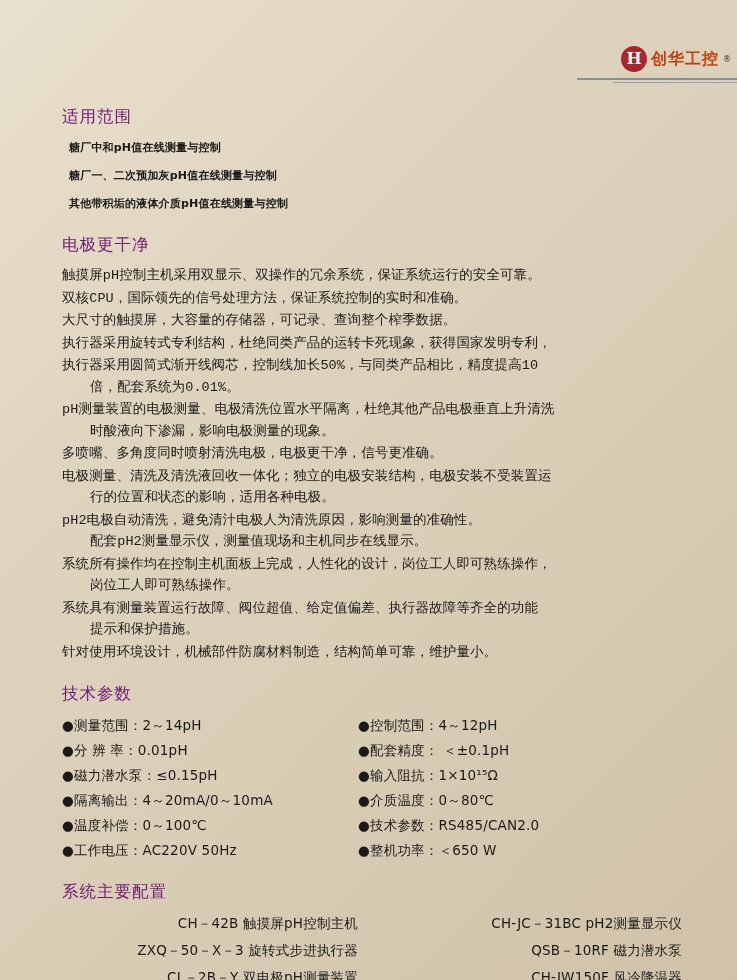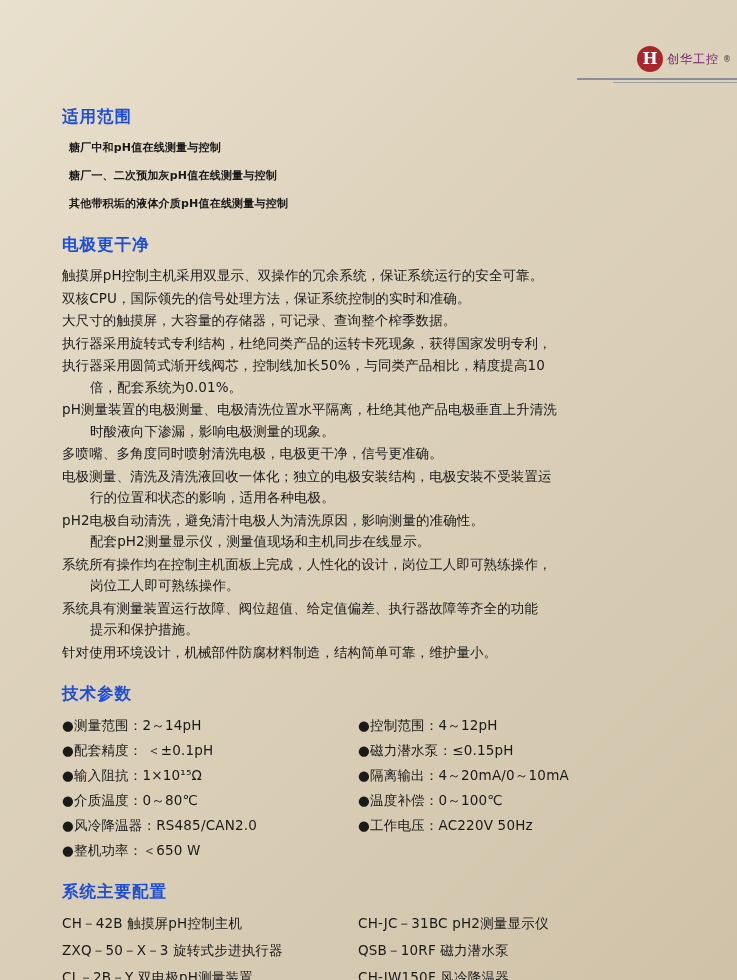--- a/index.html
+++ b/index.html
@@ -46,23 +46,23 @@
     color: #fff;
     font-size: 16px;
     font-weight: bold;
     display: flex;
     align-items: center;
     justify-content: center;
     font-family: "DejaVu Serif", "Liberation Serif", serif;
     line-height: 1;
   }
   .logo-text {
-    font-size: 12px;
-    font-weight: normal;
-    color: #701a75;
+    font-size: 16px;
+    font-weight: bold;
+    color: #c2410c;
     letter-spacing: 1px;
   }
   .logo-reg {
     font-size: 8px;
     vertical-align: super;
     color: #333;
   }
   .logo-rule {
     position: absolute;
     top: 78px;
@@ -81,43 +81,44 @@
   }
 
   
   .content {
     position: absolute;
     left: 62px;
     top: 106px;
     width: 620px;
   }
   h2.section-title {
-    color: #1d4ed8;
+    color: #701a75;
     font-size: 16.5px;
-    font-weight: bold;
+    font-weight: normal;
     margin: 0 0 9px 0;
     letter-spacing: 1px;
     font-family: "DejaVu Sans", "Liberation Sans", sans-serif;
   }
   .section {
     margin-bottom: 20px;
   }
   .plain-line {
     font-size: 11px;
     line-height: 21px;
     margin: 7px;
     letter-spacing: 0.2px;
     font-weight: bold;
   }
   .num-item {
     font-size: 13.5px;
     line-height: 21.5px;
     margin: 0 0 1px 0;
     display: block;
     letter-spacing: 0.1px;
+    font-family: Liberation Mono, monospace;
   }
   .num-item .cont {
     display: block;
     padding-left: 28px;
   }
   
   .params {
     display: grid;
     grid-template-columns: 296px 1fr;
     row-gap: 3px;
@@ -130,20 +131,21 @@
   
   .configs {
     display: grid;
     grid-template-columns: 296px 1fr;
     row-gap: 4px;
   }
   .cfg {
     font-size: 13.5px;
     line-height: 23px;
     letter-spacing: 0.2px;
+    text-align: right;
   }
   .title-tech-params { margin-top: 4px; }
 </style>
 </head>
 <body>
 
 <div class="page">
 
   <div class="logo-bar">
     <div class="logo-wrap">
@@ -209,27 +211,28 @@
       <div class="num-item">
         <span>针对使用环境设计，机械部件防腐材料制造，结构简单可靠，维护量小。</span>
       </div>
     </div>
 
     <div class="section">
       <h2 class="section-title title-tech-params">技术参数</h2>
       <div class="params">
         <div class="param">●测量范围：2～14pH</div>
         <div class="param">●控制范围：4～12pH</div>
+        <div class="param">●分 辨 率：0.01pH</div>
         <div class="param">●配套精度： ＜±0.1pH</div>
         <div class="param">●磁力潜水泵：≤0.15pH</div>
         <div class="param">●输入阻抗：1×10¹⁵Ω</div>
         <div class="param">●隔离输出：4～20mA/0～10mA</div>
         <div class="param">●介质温度：0～80℃</div>
         <div class="param">●温度补偿：0～100℃</div>
-        <div class="param">●风冷降温器：RS485/CAN2.0</div>
+        <div class="param">●技术参数：RS485/CAN2.0</div>
         <div class="param">●工作电压：AC220V 50Hz</div>
         <div class="param">●整机功率：＜650 W</div>
       </div>
     </div>
 
     <div class="section">
       <h2 class="section-title">系统主要配置</h2>
       <div class="configs">
         <div class="cfg">CH－42B 触摸屏pH控制主机</div>
         <div class="cfg">CH-JC－31BC  pH2测量显示仪</div>

